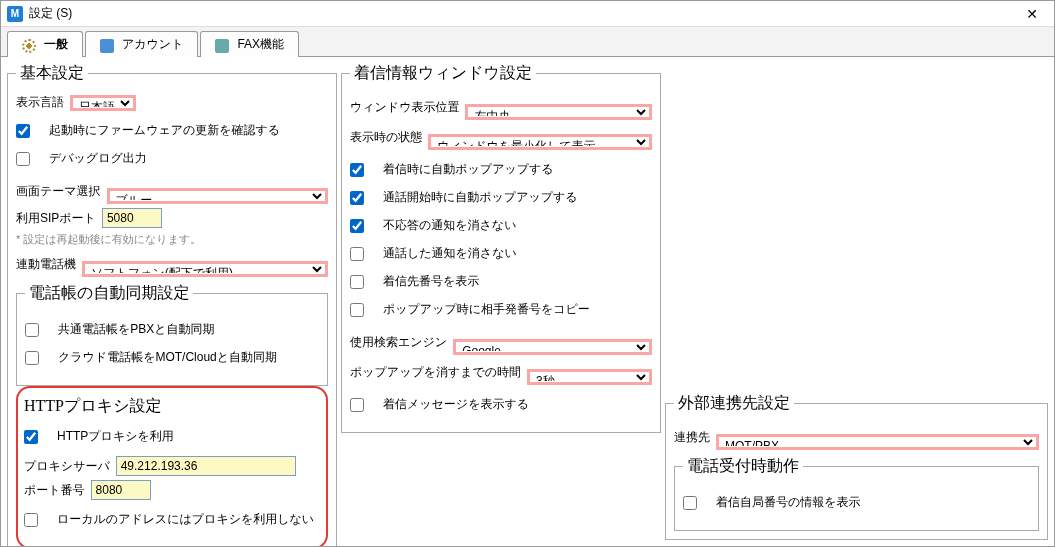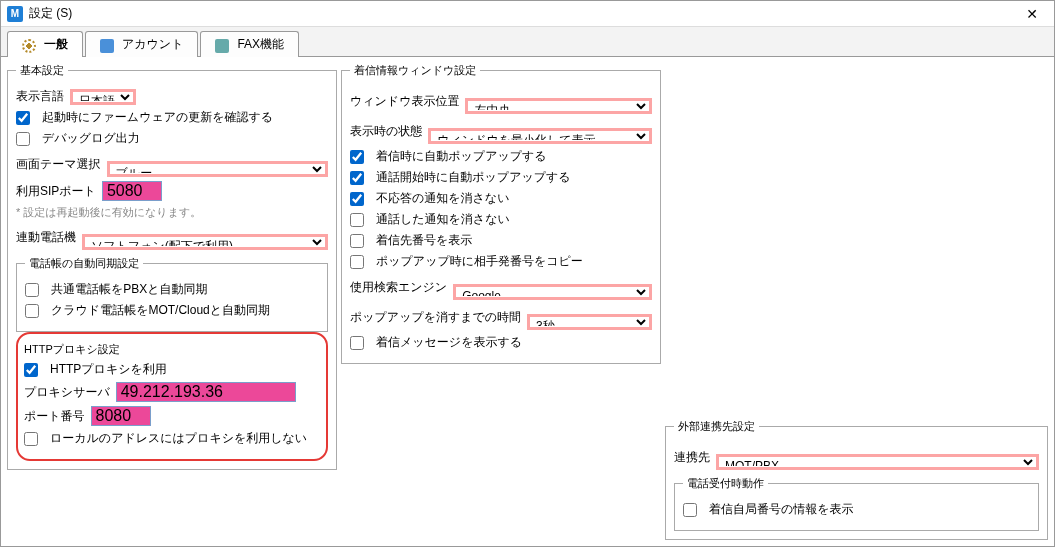--- a/index.html
+++ b/index.html
@@ -15,29 +15,29 @@
 .tab .ticon { width: 14px; height: 14px; display:inline-block;}
 .ticon.gear { background: radial-gradient(circle,#b48a2a 40%,transparent 41%); border: 2px dotted #b48a2a; border-radius:50%;}
 .ticon.user { background: linear-gradient(#4a90d9,#4a90d9); border-radius:2px;}
 .ticon.fax  { background: linear-gradient(#6aa,#6aa); border-radius:2px;}
 .body { flex: 1; display: flex; gap: 4px; padding: 6px; overflow: hidden;}
 .col { display: flex; flex-direction: column; gap: 6px; }
 .col.c1 { width: 330px;}
 .col.c2 { width: 320px;}
 .col.c3 { flex: 1; justify-content: flex-end;}
 fieldset { border: 1px solid #aaa; padding: 6px 8px 8px 8px; }
-legend { padding: 0 4px; font-size: 11px; }
+legend { padding: 0 4px; font-size: 16px; font-family: Liberation Serif, serif; }
 .row { display: flex; align-items: center; gap: 6px; margin: 4px 0; }
 label.inline { white-space: nowrap; }
 select { border: 3px solid #fca5a5; background: #fff; padding: 1px 2px; font-size: 12px; height: 16px;}
 select.wide { flex:1;margin-top:10px; }
-input[type=text] { border: 1px solid #7a9ecb; background: #ec4899; padding: 1px 4px; font-size: 16px; height: 20px;}
+input[type=text] { border: 1px solid #7a9ecb; background: #fef9c3; padding: 1px 4px; font-size: 12px; height: 20px;}
 input.short { width: 60px;}
 input.med { width: 180px;}
-.chk { display: flex; align-items: center; gap: 12px; margin: 4px 0;}
+.chk { display: flex; align-items: center; gap: 19px; margin: 11px 0;}
 .chk input { width:14px; height:14px; accent-color:#0066cc;}
 .note { color: #888; font-size: 11px; margin-top:2px;}
 fieldset.sub { margin-top: 6px;}
 .highlight { border: 2px solid #e53935; border-radius: 14px; padding: 2px 6px 8px 6px;}
 </style>
 </head>
 <body>
 
 <div class="window">
   <div class="titlebar">

